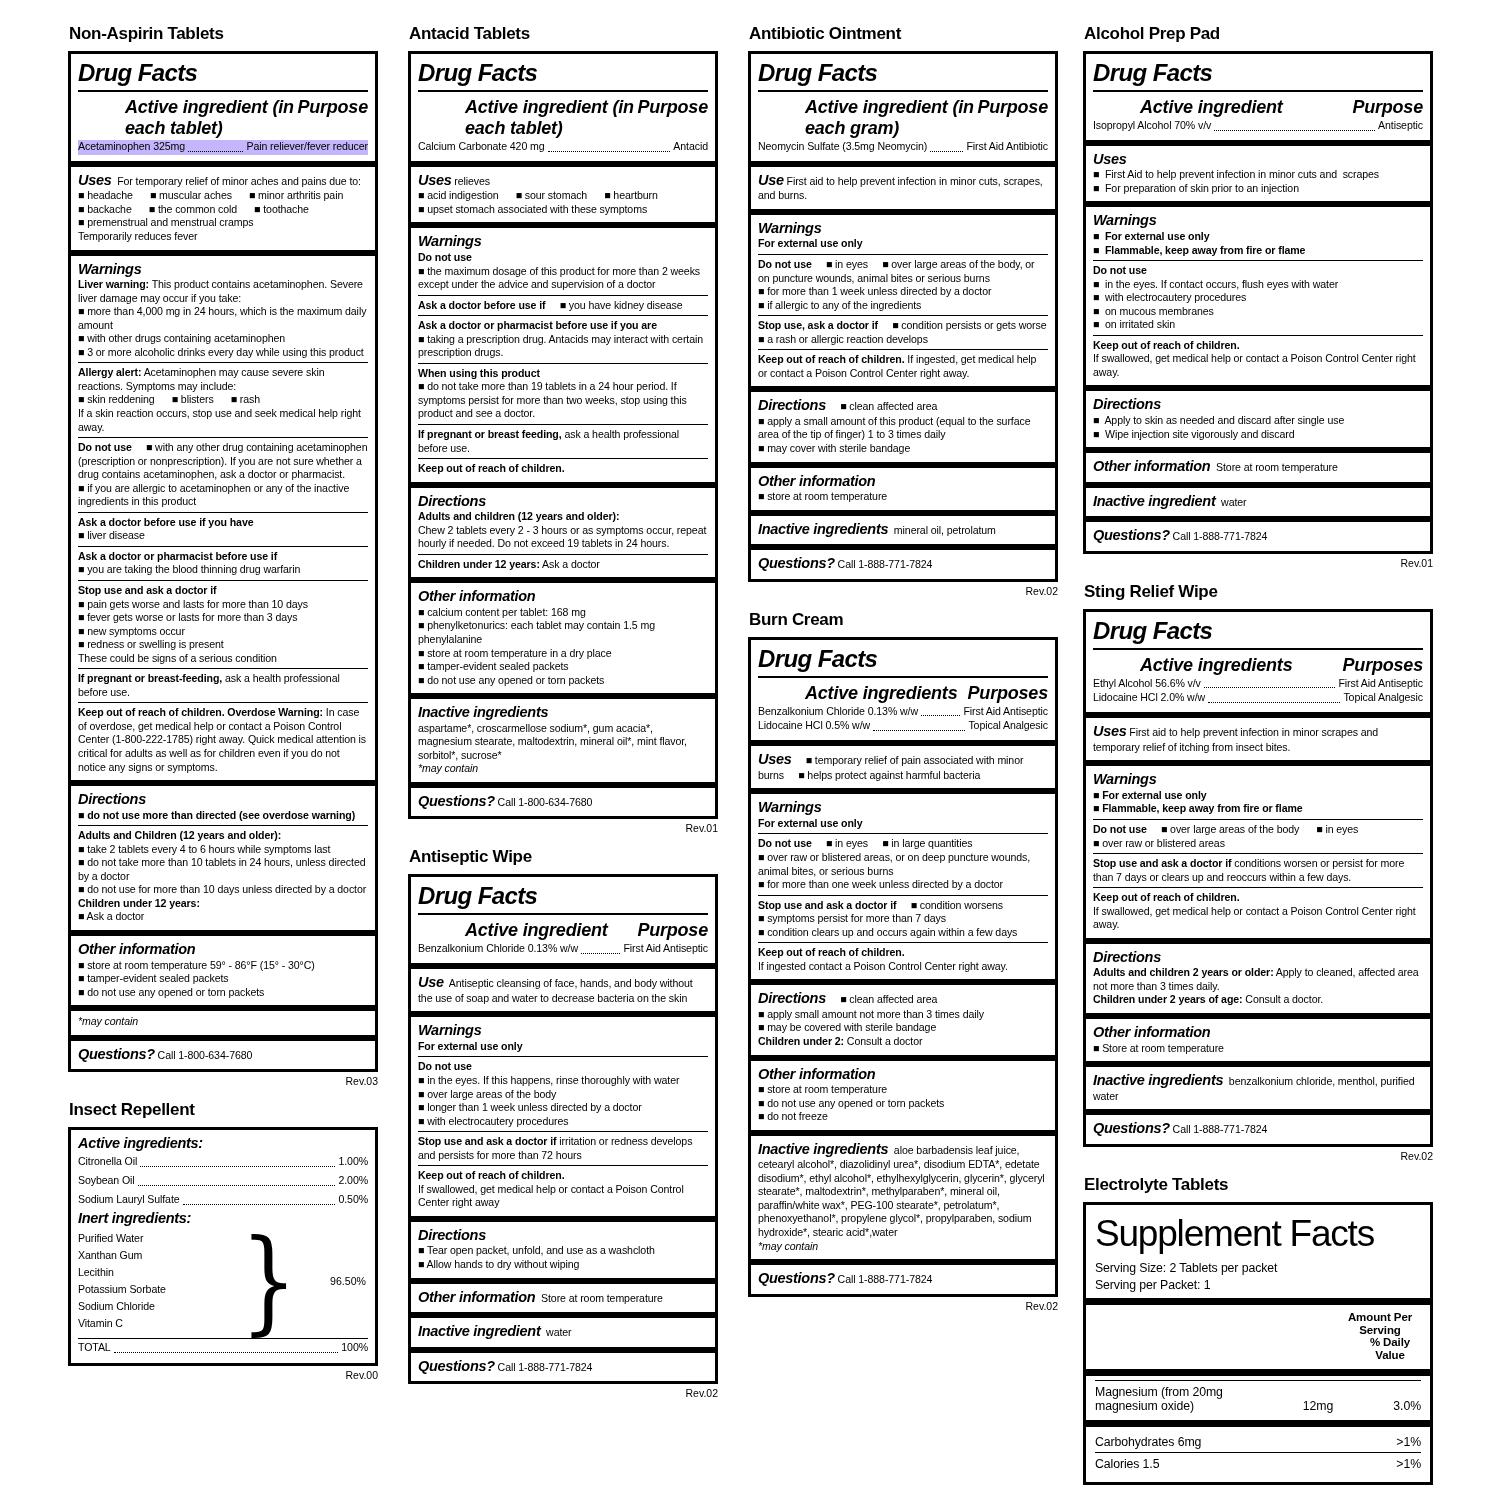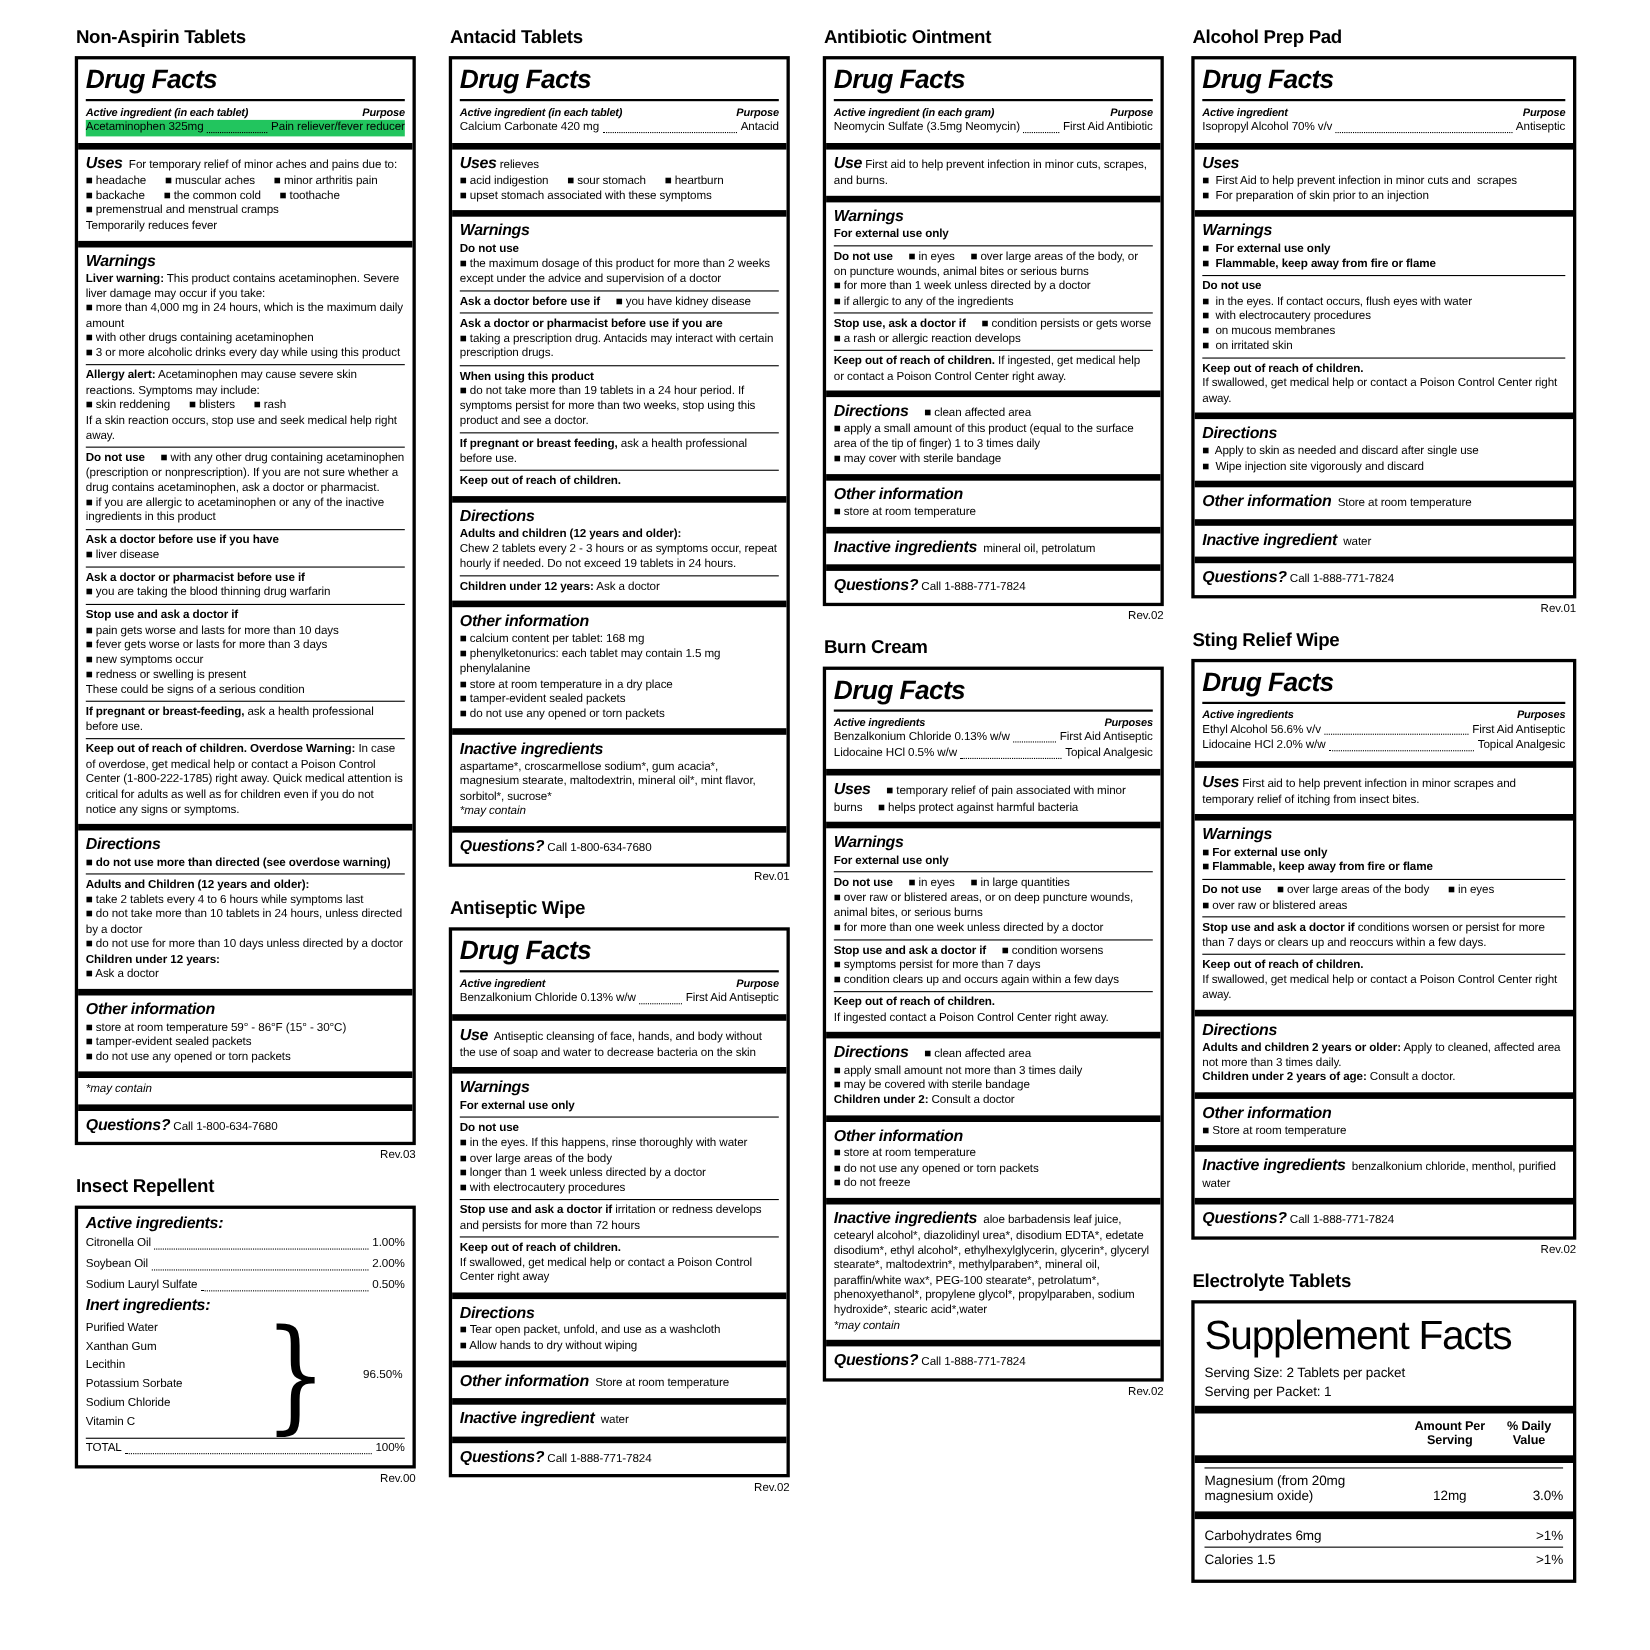--- a/index.html
+++ b/index.html
@@ -9,21 +9,21 @@
   .col1{left:68px;width:310px;}
   .col2{left:408px;width:310px;}
   .col3{left:748px;width:310px;}
   .col4{left:1083px;width:350px;}
   .panel{margin-bottom:13px;}
   .panel-title{font-weight:bold;font-size:17px;letter-spacing:-0.3px;margin:0 0 7px 1px;}
   .label{border:3px solid #000;background:#fff;}
   .box{padding:4px 7px 6px;}
   .box + .box{border-top:6px solid #000;}
   .df-title{font-weight:bold;font-style:italic;font-size:24px;letter-spacing:-0.6px;border-bottom:2px solid #000;padding:1px 0 3px;margin-bottom:3px;}
-  .ap-row{display:flex;justify-content:space-between;font-weight:bold;font-style:italic;font-size:10px;letter-spacing:-0.2px;padding:2px 0 1px;}
+  .ap-row{display:flex;justify-content:space-between;font-weight:bold;font-style:italic;font-size:18px;letter-spacing:-0.2px;padding:2px 0 1px;margin-left:47px;}
   .p-line{font-size:10.6px;line-height:1.28;letter-spacing:-0.1px;white-space:pre-wrap;}
   .p-line.sep,.lr-row.sep{border-top:1.5px solid #000;margin-top:3px;padding-top:3px;}
   .lr-row{display:flex;align-items:flex-end;font-size:10.6px;line-height:1.3;letter-spacing:-0.1px;padding-bottom:1px;}
   .lr-row .fill{flex:1;border-bottom:1.6px dotted #000;margin:0 3px 2px;min-width:8px;}
   .lr-row.hl{background:#F2E203;}
   .lr-row.sp{padding:2.5px 0;}
   .s-h2{font-weight:bold;font-style:italic;font-size:14.5px;letter-spacing:-0.3px;}
   .s-b{font-weight:bold;}
   .s-i{font-style:italic;}
   .rev{text-align:right;font-size:10.5px;margin-top:3px;}
@@ -35,38 +35,38 @@
   
   .panel-supplement .box{padding:6px 9px 8px;}
   .sf-title{font-weight:normal;font-size:37px;letter-spacing:-1.2px;padding:2px 0 5px;}
   .panel-supplement .p-line{font-size:12.3px;line-height:1.38;letter-spacing:-0.1px;}
   .sf-bar{height:7px;background:#000;margin:4px -9px;}
   .t3{display:flex;align-items:flex-end;font-size:12.3px;letter-spacing:-0.1px;padding:4px 0 3px;}
   .t3 .c-name{flex:1;}
   .t3 .c-amt{width:82px;text-align:center;}
   .t3 .c-dv{width:62px;text-align:right;}
   .t3.rt{border-top:1.5px solid #000;}
-  .t3.th{align-items:flex-end;padding:2px 0 3px;}
+  .t3.th{align-items:flex-end;padding:2px 0 3px;flex-direction:column;}
   .t3.th .c-amt,.t3.th .c-dv{font-weight:bold;font-size:11.5px;line-height:1.12;text-align:center;}
 </style>
 </head>
 <body>
 
 <div id="sheet">
   <div class="col col1" id="col-1">
       <div class="panel">
         <div class="panel-title">Non-Aspirin Tablets</div>
         <div class="label">
           <div class="box">
             <div class="df-title">Drug Facts</div>
             <div class="ap-row">
               <span>Active ingredient (in each tablet)</span>
               <span>Purpose</span>
             </div>
-            <div class="lr-row hl" style="background: #22c55e;">
+            <div class="lr-row hl" style="background: #c4b5fd;">
               <span>Acetaminophen 325mg</span>
               <span class="fill"></span>
               <span>Pain reliever/fever reducer</span>
             </div>
           </div>
           <div class="box">
             <div class="p-line"><span class="s-h2">Uses</span><span>  For temporary relief of minor aches and pains due to:</span></div>
             <div class="p-line"><span>■ headache      ■ muscular aches      ■ minor arthritis pain</span></div>
             <div class="p-line"><span>■ backache      ■ the common cold      ■ toothache</span></div>
             <div class="p-line"><span>■ premenstrual and menstrual cramps</span></div>

